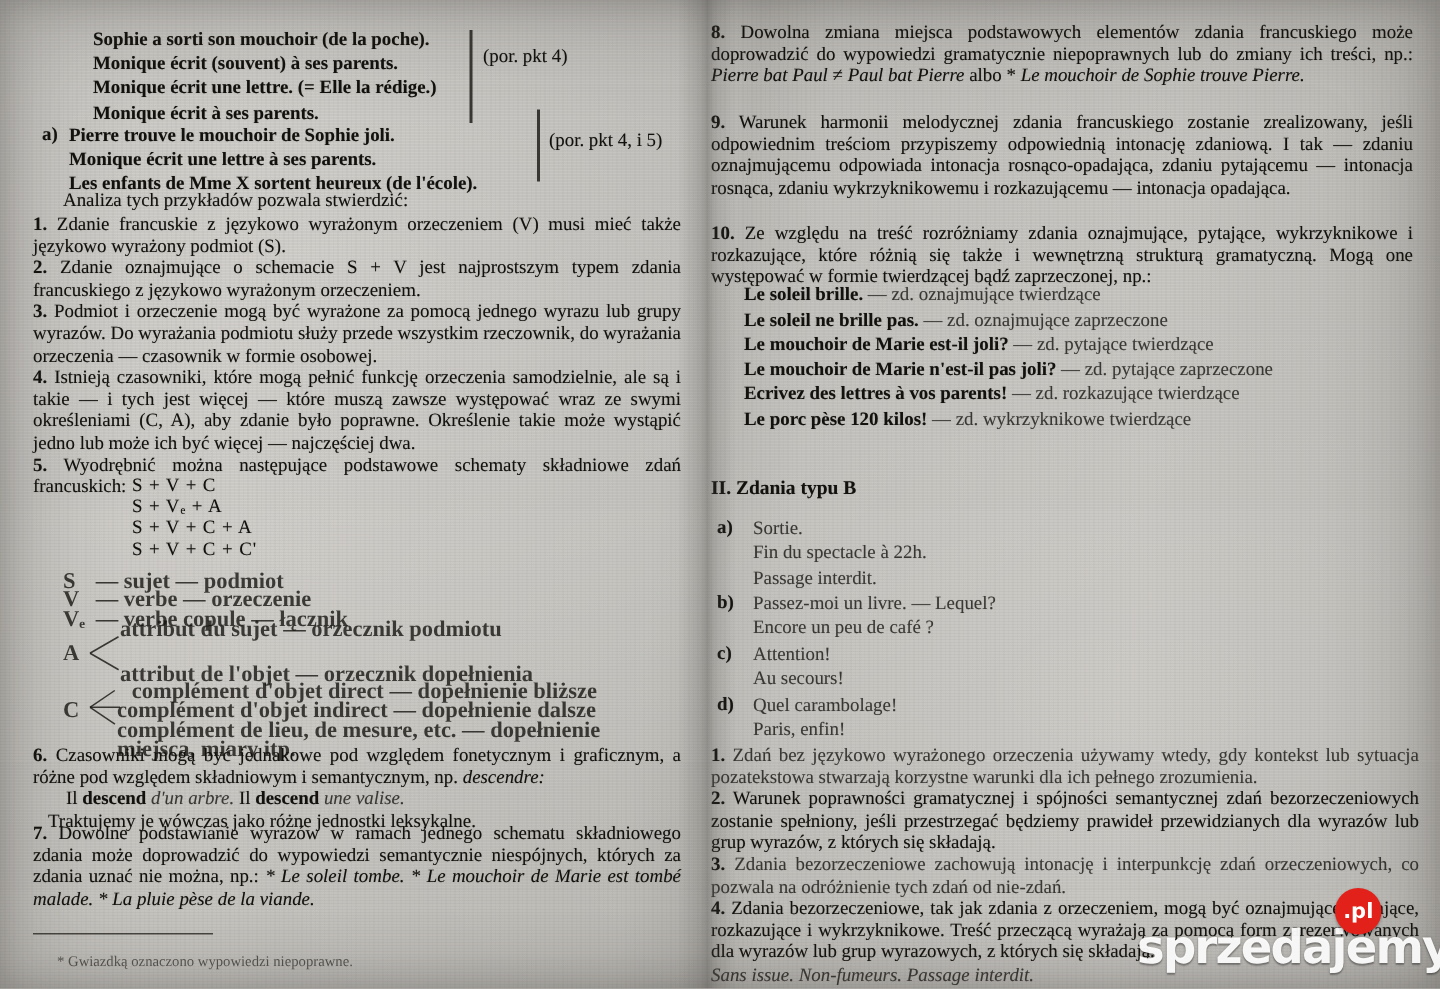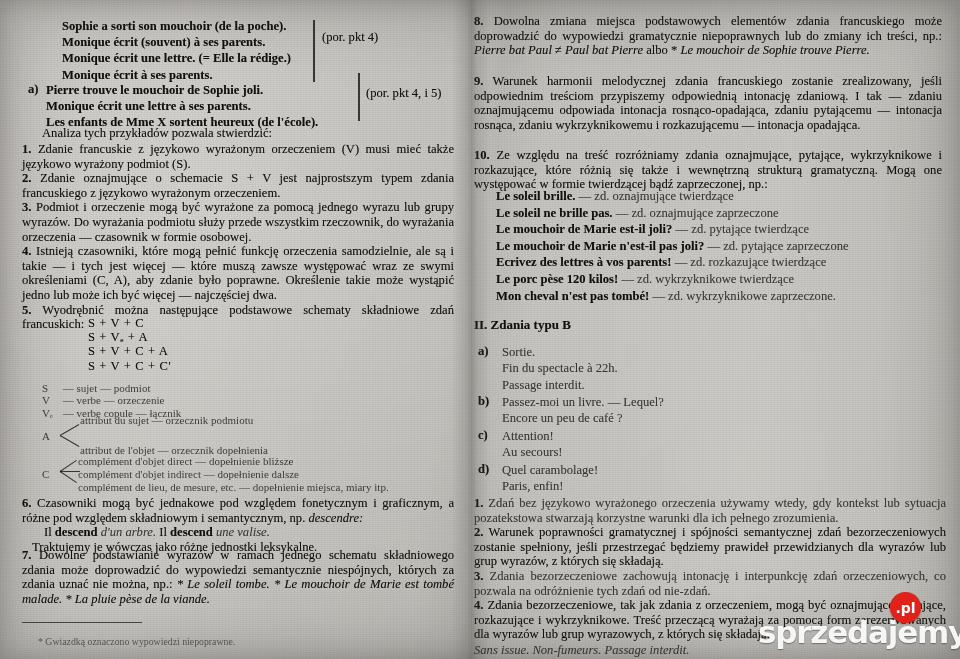--- a/index.html
+++ b/index.html
@@ -39,21 +39,21 @@
   .colL{left:0;width:462px;}
   .colR{left:474px;width:486px;}
 
   .blk{position:absolute;}
   .p{
     font-size:12.6px;line-height:14.6px;text-align:justify;
     text-shadow:0 0 .6px rgba(20,18,14,.35);
   }
   .b{font-weight:bold;}
   .i{font-style:italic;}
-  .sm{font-size:11px;line-height:13px;}
+  .sm{font-size:15px;line-height:13px;font-weight:bold;}
   .xsm{font-size:9.8px;line-height:12px;}
   .bigger{font-size:13px;}
 
   
   .faded{opacity:.62;}
   .faded2{opacity:.78;}
 
   .rule{height:1px;background:#2a2824;width:120px;opacity:.8;}
 
   .brace{
@@ -171,21 +171,21 @@
     </div>
     <div class="blk sm faded2" style="left:80px;top:414px;width:300px;">attribut du sujet — orzecznik podmiotu</div>
     <div class="blk sm faded2" style="left:80px;top:444px;width:300px;">attribut de l'objet — orzecznik dopełnienia</div>
 
     <div class="blk sm faded2" style="left:42px;top:468px;">C</div>
     <div class="abrace" style="left:60px;top:456px;width:20px;height:30px;">
       <div class="arm" style="left:0;top:15px;width:20px;transform:rotate(-34deg);"></div>
       <div class="arm" style="left:0;top:15px;width:20px;"></div>
       <div class="arm" style="left:0;top:15px;width:20px;transform:rotate(34deg);"></div>
     </div>
-    <div class="blk sm faded2" style="left:78px;top:455px;width:320px;">complément d'objet direct — dopełnienie bliższe</div>
+    <div class="blk sm faded2" style="left:78px;top:455px;width:320px;text-align:right;">complément d'objet direct — dopełnienie bliższe</div>
     <div class="blk sm faded2" style="left:78px;top:468px;width:320px;">complément d'objet indirect — dopełnienie dalsze</div>
     <div class="blk sm faded2" style="left:78px;top:481px;width:330px;">complément de lieu, de mesure, etc. — dopełnienie miejsca, miary itp.</div>
 
     <div class="blk" style="left:22px;top:496px;width:432px;">
       <div class="p">
         <span class="b">6.</span>
         <span>Czasowniki mogą być jednakowe pod względem fonetycznym i graficznym, a różne pod względem składniowym i semantycznym, np. </span><span class="i">descendre:</span>
       </div>
       <div class="p" style="padding-left:22px;">
         Il <span class="b">descend</span>
@@ -248,24 +248,20 @@
           <span class="b">Le mouchoir de Marie n'est-il pas joli?</span>
           <span class="faded2">— zd. pytające zaprzeczone</span>
         </div>
         <div>
           <span class="b">Ecrivez des lettres à vos parents!</span>
           <span class="faded2">— zd. rozkazujące twierdzące</span>
         </div>
         <div>
           <span class="b">Le porc pèse 120 kilos!</span>
           <span class="faded2">— zd. wykrzyknikowe twierdzące</span>
-        </div>
-        <div>
-          <span class="b">Mon cheval n'est pas tombé!</span>
-          <span class="faded2">— zd. wykrzyknikowe zaprzeczone.</span>
         </div>
       </div>
     </div>
 
     <div class="blk p b bigger" style="left:0px;top:318px;">II. Zdania typu B</div>
 
     <div class="blk" style="left:0px;top:344px;width:300px;">
       <div class="p b" style="position:absolute;left:4px;top:0;">a)</div>
       <div class="p faded2" style="padding-left:28px;line-height:16.4px;">
         <div>Sortie.</div>

